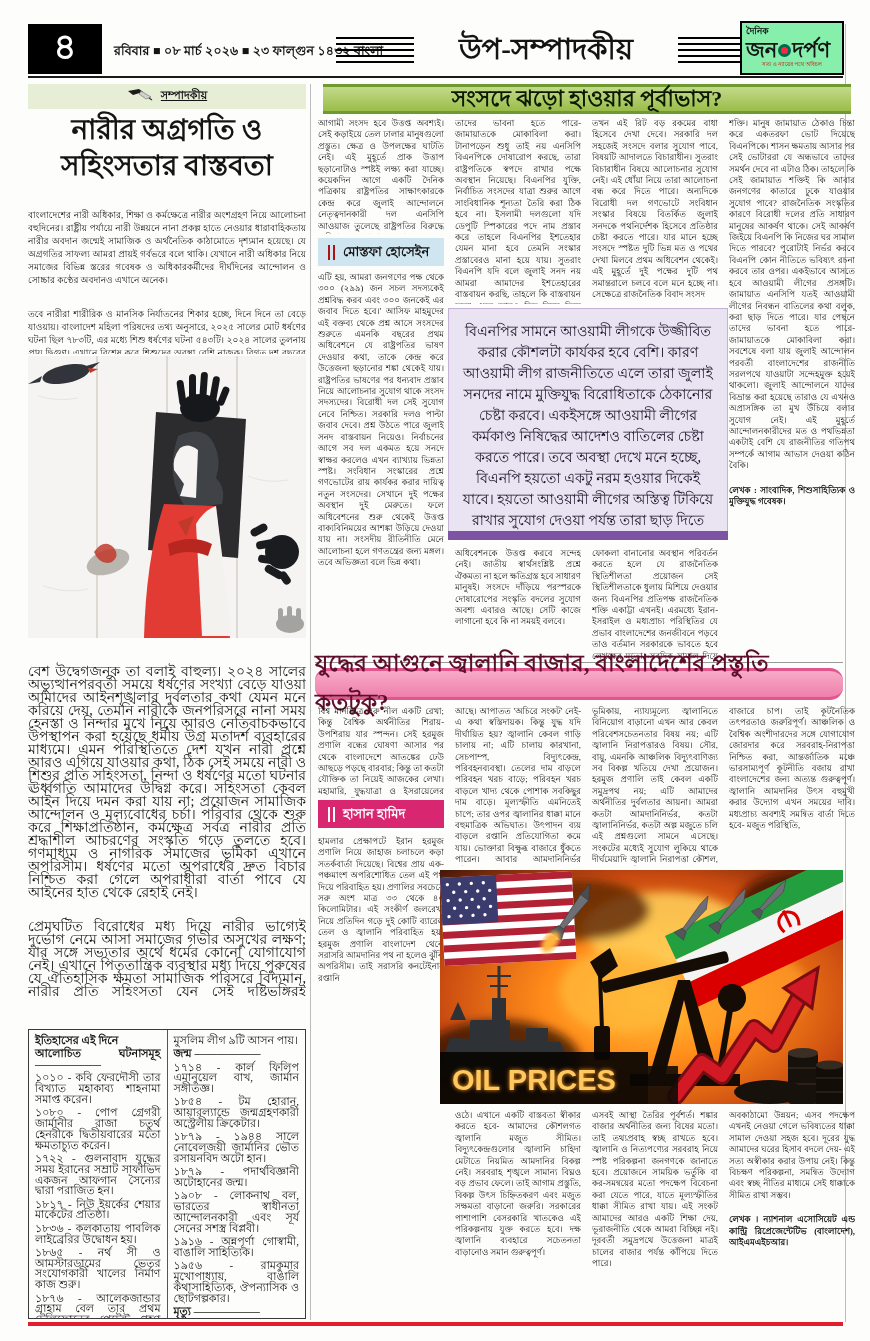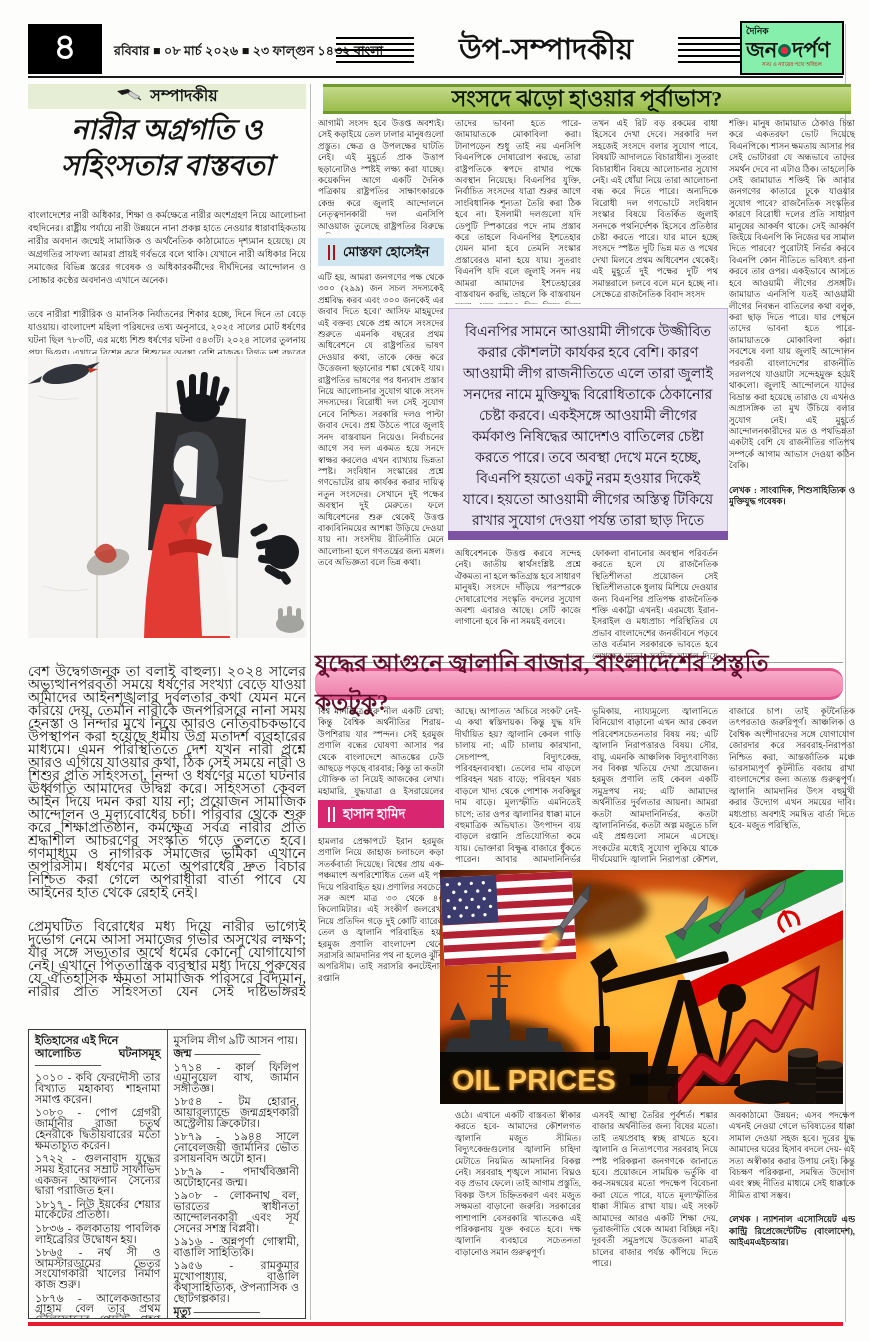--- a/index.html
+++ b/index.html
@@ -22,22 +22,22 @@
   .flagdot{display:inline-block;width:13px;height:13px;background:#006a4e;border-radius:50%;position:relative;}
   .flagdot::after{content:"";position:absolute;left:3px;top:3px;width:7px;height:7px;background:#f42a41;border-radius:50%;}
   #logo .tag{font-size:5.5px;color:#cc0000;text-align:center;line-height:6px;}
   #hdr-rule{left:28px;top:76px;width:815px;height:2px;background:#1a1a1a;}
   
   .col{position:absolute;width:126px;overflow:hidden;font-size:8.6px;line-height:11.4px;text-align:justify;}
   .para{margin-bottom:4px;text-indent:0;margin-top:21px;}
   .credit{font-weight:700;margin-top:13px;}
   
   #ed-bar{left:28px;top:84px;width:278px;height:25px;background:#e6efd6;display:flex;align-items:center;justify-content:center;gap:8px;}
-  #ed-bar .t{font-size:16px;font-weight:700;}
-  #ed-title{left:28px;top:112px;width:278px;text-align:center;font-size:28px;font-weight:700;line-height:36px;font-style:italic;}
+  #ed-bar .t{font-size:11px;font-weight:700;text-decoration:underline;}
+  #ed-title{left:28px;top:112px;width:278px;text-align:center;font-size:28px;font-weight:700;line-height:36px;}
   #ed-p1{left:28px;top:188px;width:278px;height:166px;overflow:hidden;font-size:9px;line-height:13px;text-align:justify;}
   #ed-img{left:28px;top:356px;width:278px;height:282px;overflow:hidden;background:#f5f4f2;}
   #ed-p2{left:28px;top:644px;width:278px;height:352px;overflow:hidden;font-size:14px;line-height:13px;text-align:justify;}
   
   #hist-bar{left:28px;top:1001px;width:278px;height:27px;background:linear-gradient(180deg,#969696,#dcdcdc);
             display:flex;align-items:center;justify-content:center;gap:10px;}
   #hist-bar .t{font-size:17px;font-weight:700;}
   #hist-box{left:28px;top:1029px;width:278px;height:290px;border:1px solid #3a3a3a;box-sizing:border-box;display:flex;}
   .hist-col{width:50%;padding:5px 6px;font-size:11px;line-height:10.8px;text-align:justify;overflow:hidden;}
   .hist-col:first-child{border-right:1px solid #555;}

